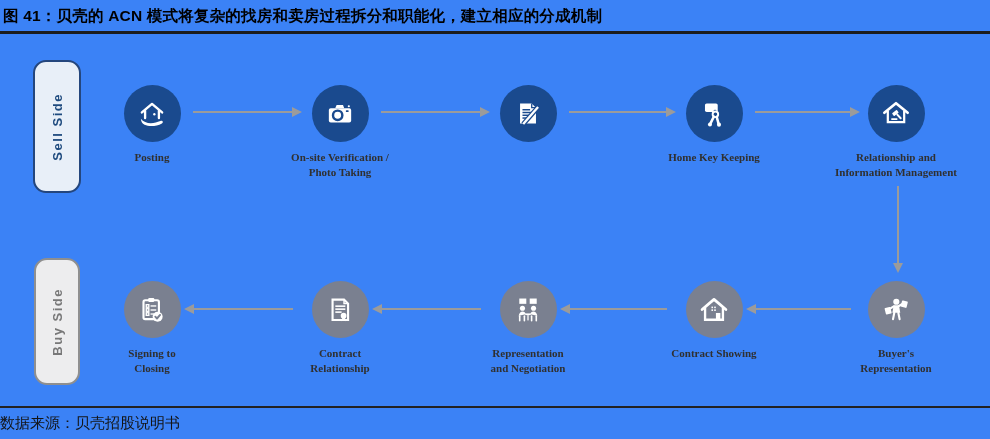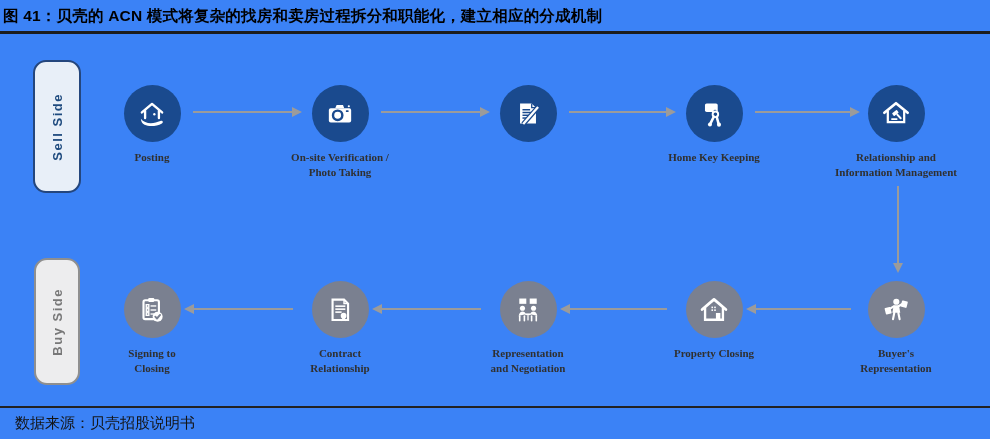--- a/index.html
+++ b/index.html
@@ -8,21 +8,21 @@
     font-family:"Liberation Sans", sans-serif;overflow:hidden;
   }
   
   .fig-title{
     position:absolute;top:6px;left:3px;width:984px;
     font-size:15.5px;font-weight:700;color:#000;letter-spacing:0.2px;white-space:nowrap;
   }
   .title-rule{position:absolute;top:31px;left:0;width:990px;height:3px;background:#1c1c1c;}
   
   .source-rule{position:absolute;top:406px;left:0;width:990px;height:2px;background:#222;}
-  .fig-source{position:absolute;top:414px;left:15px;font-size:15px;color:#141414;}
+  .fig-source{position:absolute;top:414px;left:0;font-size:15px;color:#141414;}
   
   .lane{
     position:absolute;display:flex;align-items:center;justify-content:center;
     border-radius:13px;box-sizing:border-box;
   }
   .lane-sell{left:33px;top:60px;width:48px;height:133px;background:#e8eff8;border:2px solid #24467d;}
   .lane-buy{left:34px;top:258px;width:46px;height:127px;background:#ededee;border:2px solid #8f8f8f;}
   .lane-text{
     writing-mode:vertical-rl;transform:rotate(180deg);
     font-size:13px;font-weight:700;letter-spacing:1.5px;
@@ -235,21 +235,21 @@
         <path d="M7.6 13.6 V25.2 H24.4 V13.6" fill="none" stroke="#fff" stroke-width="2.2"></path>
         <g fill="#fff">
           <rect x="13.6" y="12.8" width="1.5" height="1.5"></rect>
           <rect x="16.2" y="12.8" width="1.5" height="1.5"></rect>
           <rect x="13.6" y="15.4" width="1.5" height="1.5"></rect>
           <rect x="16.2" y="15.4" width="1.5" height="1.5"></rect>
         </g>
         <rect x="17.8" y="18.8" width="4.2" height="6.4" fill="#fff"></rect>
       </svg>
     </div>
-    <div class="node-label">Property Closing</div>
+    <div class="node-label">Contract Showing</div>
   </div>
 
   <div class="node buy row-bottom n5">
     <div class="circle">
       <svg width="34" height="34" viewBox="0 0 32 32">
         <circle cx="16.3" cy="8.2" r="2.9" fill="#fff"></circle>
         <path d="M13.8 11.6 H18.8 L20 18.6 H12.6 Z" fill="#fff"></path>
         <g stroke="#fff" stroke-width="2" stroke-linecap="round">
           <line x1="13.9" y1="12.6" x2="10.4" y2="14.8"></line>
           <line x1="18.7" y1="12.2" x2="22" y2="10.4"></line>

